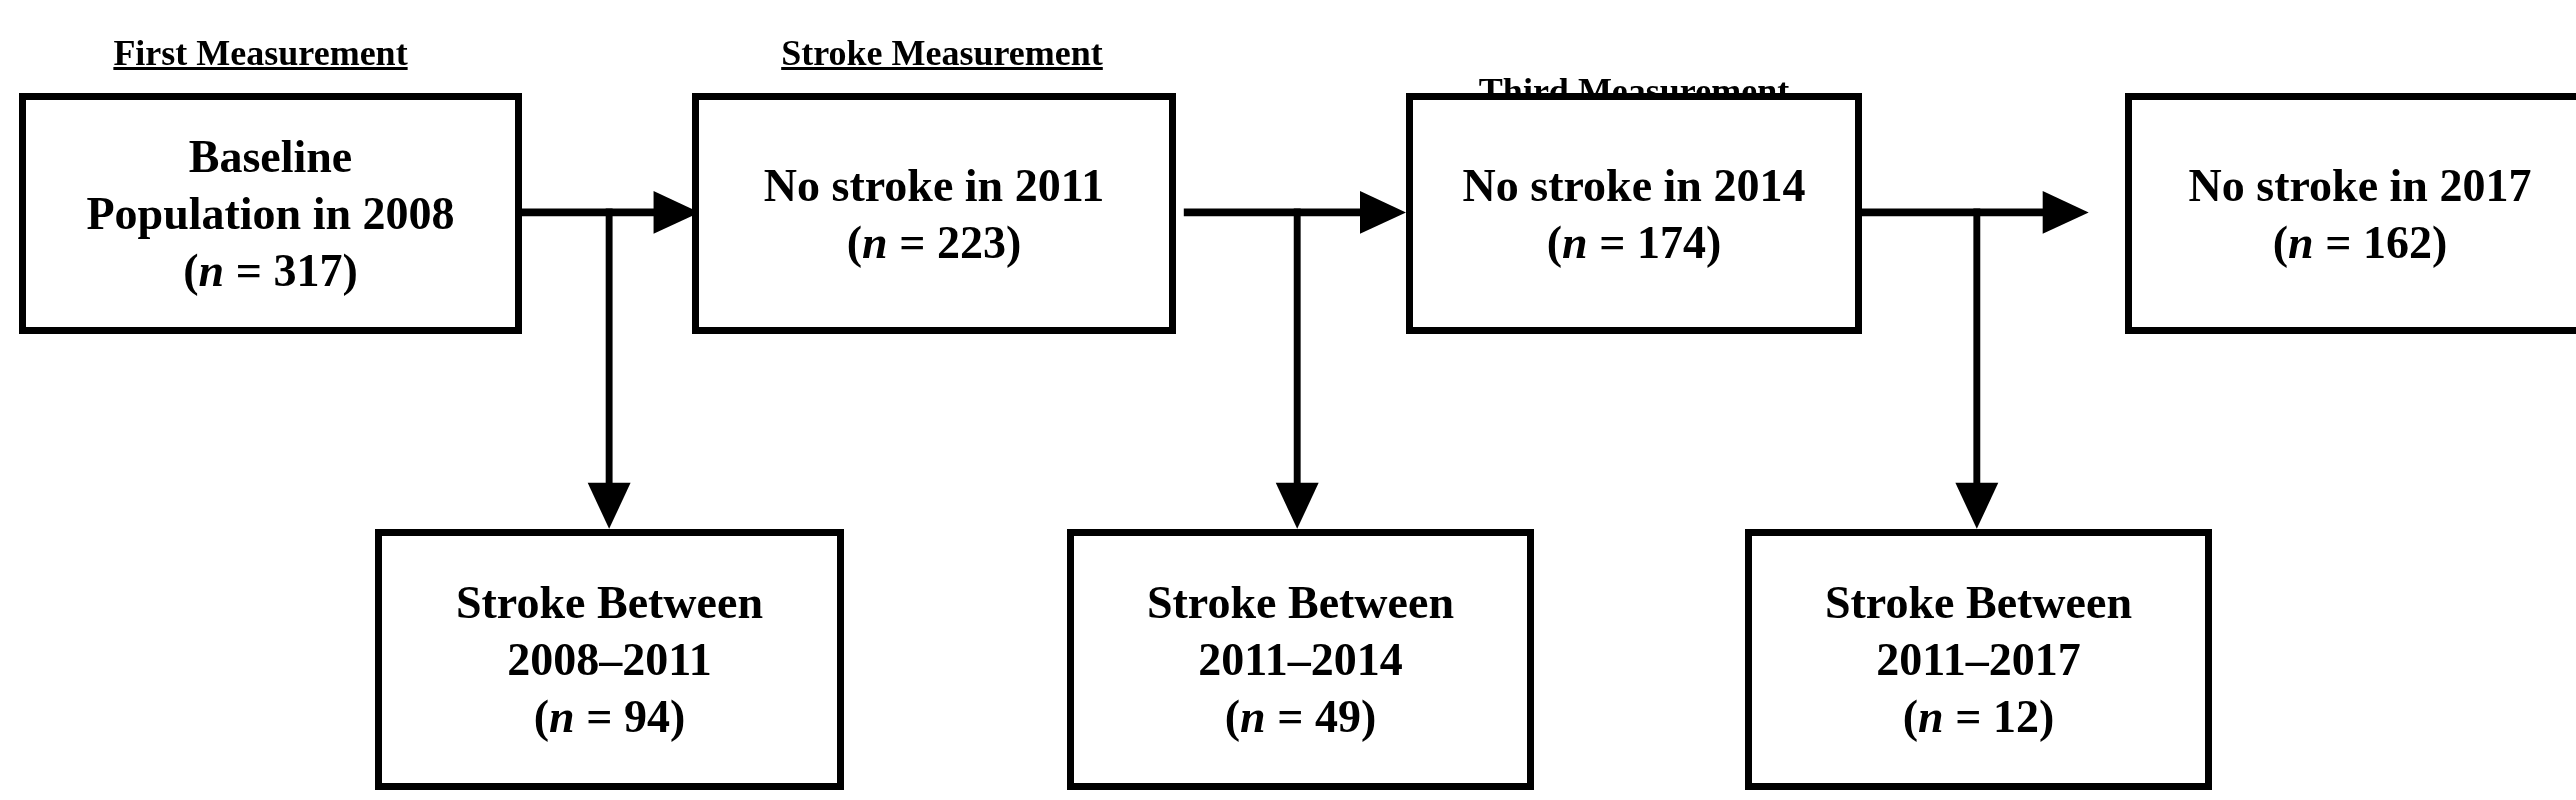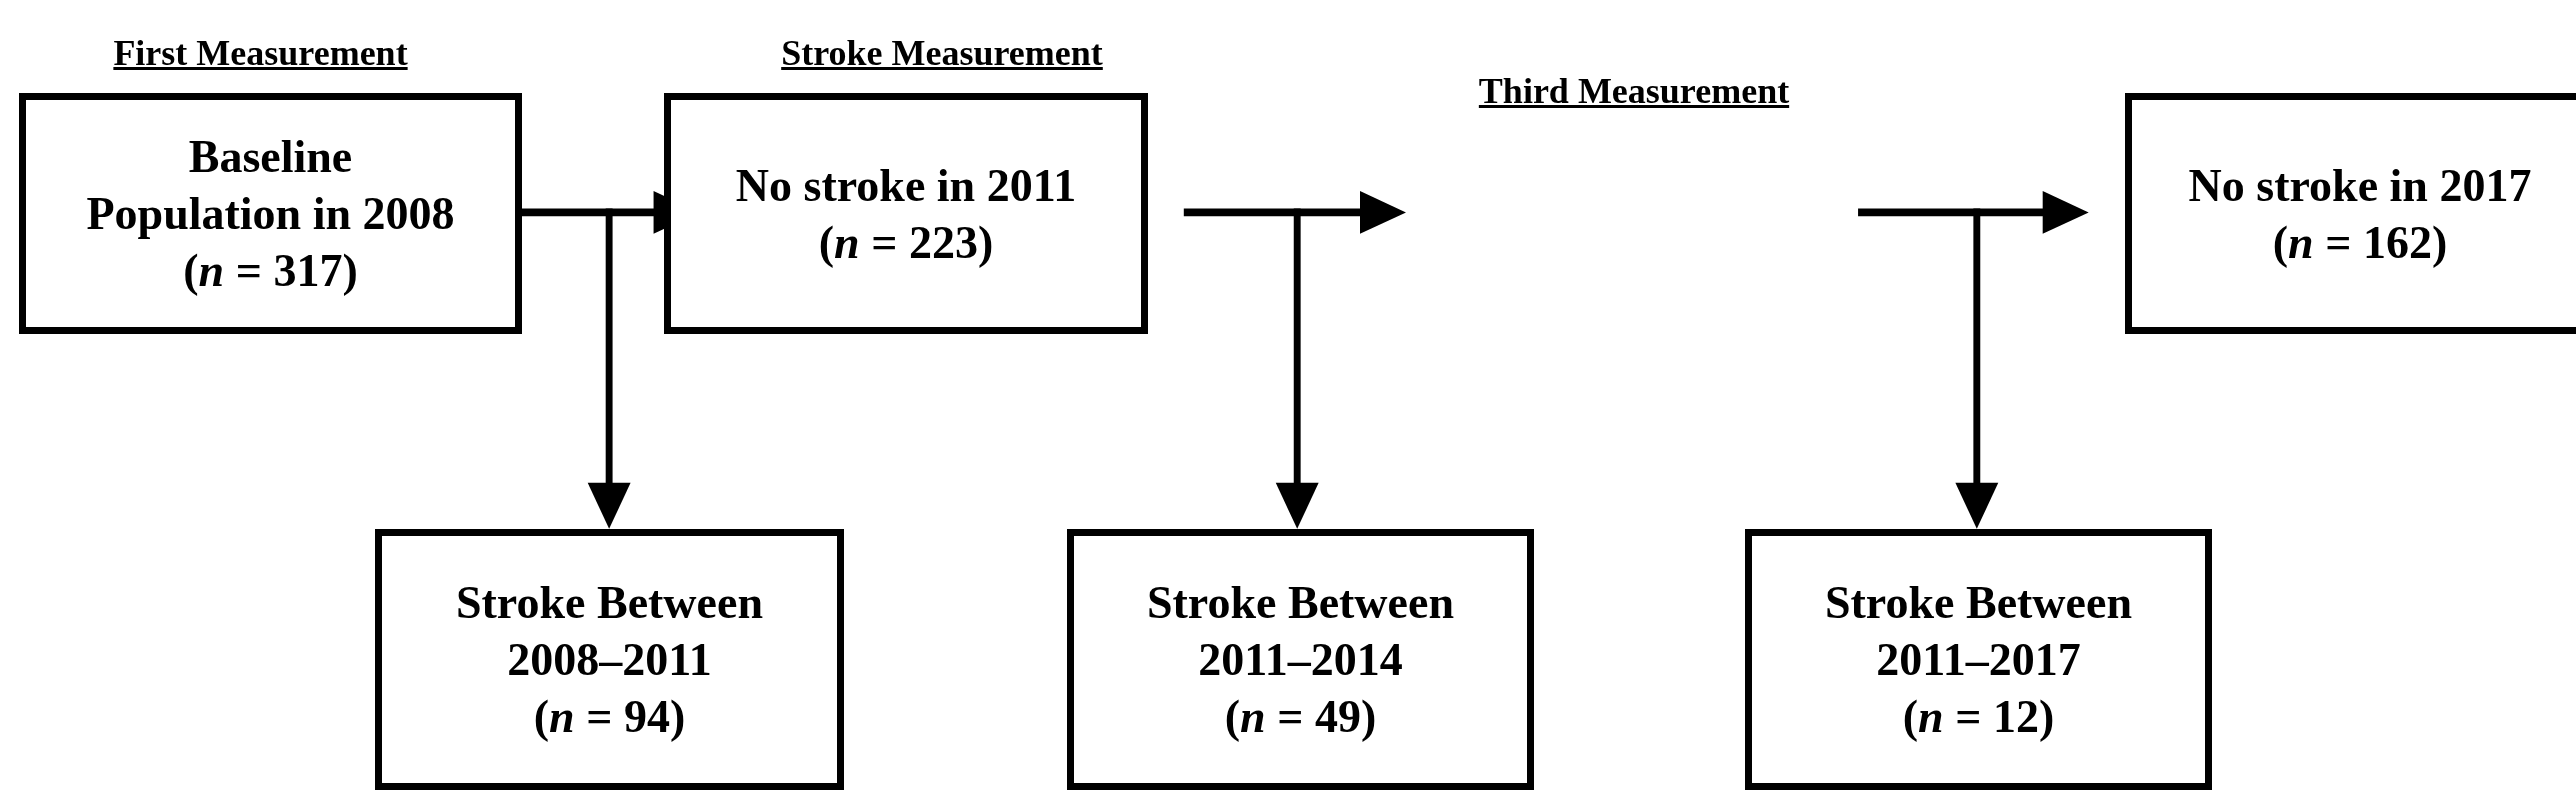--- a/index.html
+++ b/index.html
@@ -47,21 +47,21 @@
     line-height: 57px;
     white-space: nowrap;
   }
   .box .tline { display: block; }
   .box .nline i {
     font-style: italic;
     font-weight: bold;
   }
   
   #box-t1 { left: 19px;   top: 93px; width: 503px; height: 241px; }
-  #box-t2 { left: 664px;  top: 93px; width: 484px; height: 241px; }
+  #box-t2 { left: 692px;  top: 93px; width: 484px; height: 241px; }
   #box-t3 { left: 1406px; top: 93px; width: 456px; height: 241px; }
   #box-t4 { left: 2089px; top: 93px; width: 470px; height: 241px; margin-left: 36px; }
   #hdr-1  { left: 19px;   width: 483px; }
   #hdr-2  { left: 700px;  width: 484px; }
   #hdr-3  { left: 1406px; width: 456px; margin-top: 38px; }
   #hdr-4  { left: 2089px; width: 470px; }
   
   #box-b1 { left: 375px;  top: 529px; width: 469px; height: 261px; }
   #box-b2 { left: 1067px; top: 529px; width: 467px; height: 261px; }
   #box-b3 { left: 1745px; top: 529px; width: 467px; height: 261px; }
@@ -100,20 +100,24 @@
     <span class="tline">Baseline</span>
     <span class="tline">Population in 2008</span>
     <span class="tline nline"><span>(</span><i>n</i><span> = 317)</span></span>
   </div>
 
   <div class="box" id="box-t2">
     <span class="tline">No stroke in 2011</span>
     <span class="tline nline"><span>(</span><i>n</i><span> = 223)</span></span>
   </div>
 
+  <div class="box" id="box-t3">
+    <span class="tline">No stroke in 2014</span>
+    <span class="tline nline"><span>(</span><i>n</i><span> = 174)</span></span>
+  </div>
 
   <div class="box" id="box-t4">
     <span class="tline">No stroke in 2017</span>
     <span class="tline nline"><span>(</span><i>n</i><span> = 162)</span></span>
   </div>
 
   <div class="box" id="box-b1">
     <span class="tline">Stroke Between</span>
     <span class="tline">2008–2011</span>
     <span class="tline nline"><span>(</span><i>n</i><span> = 94)</span></span>

